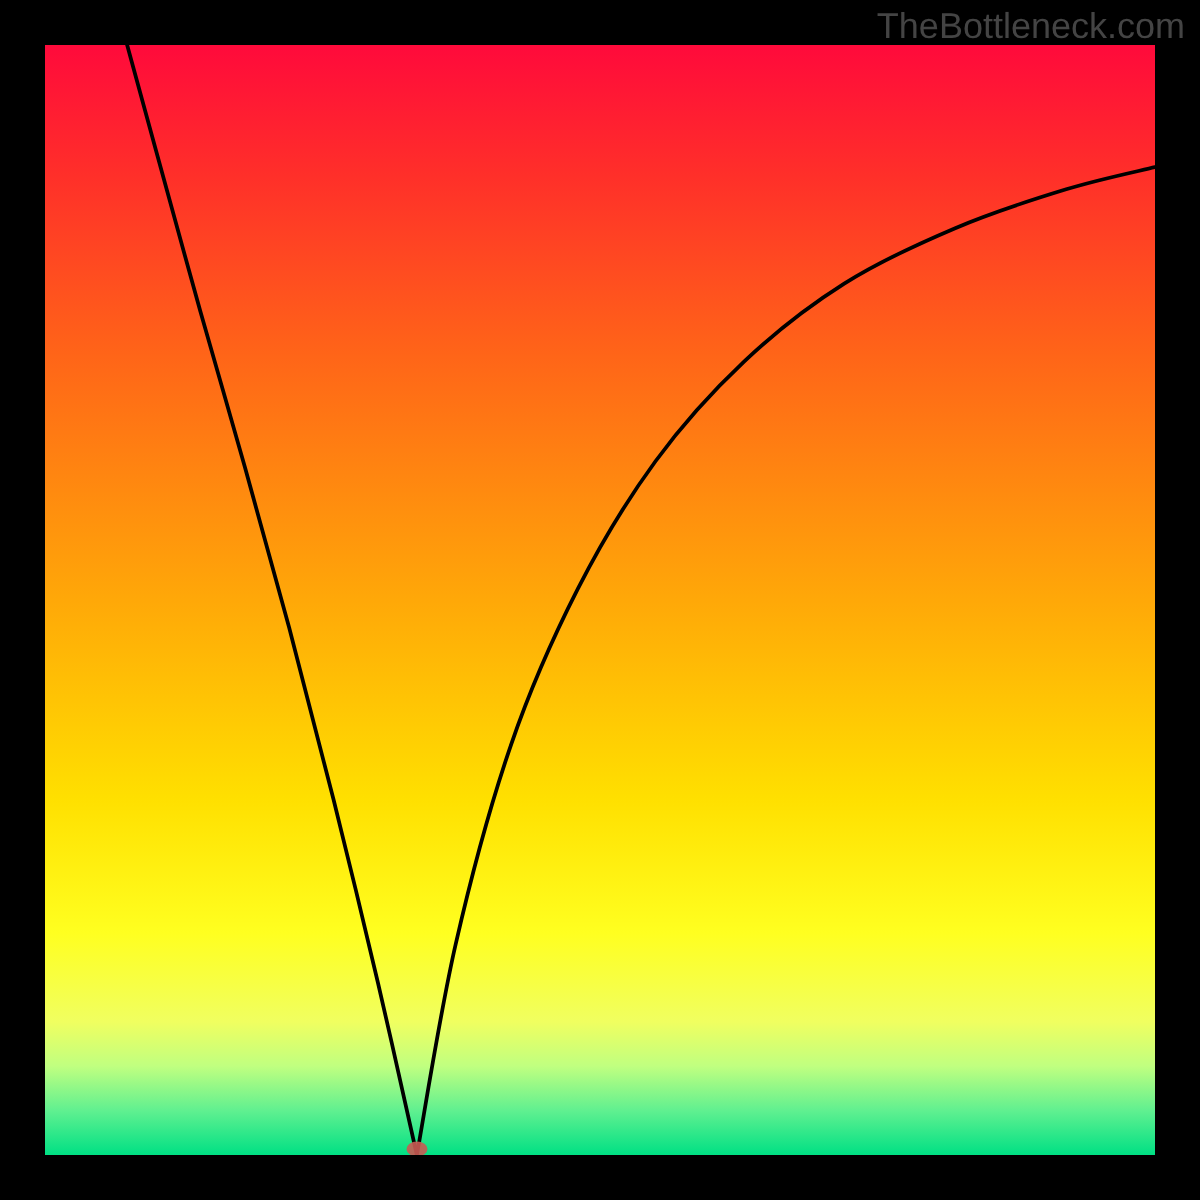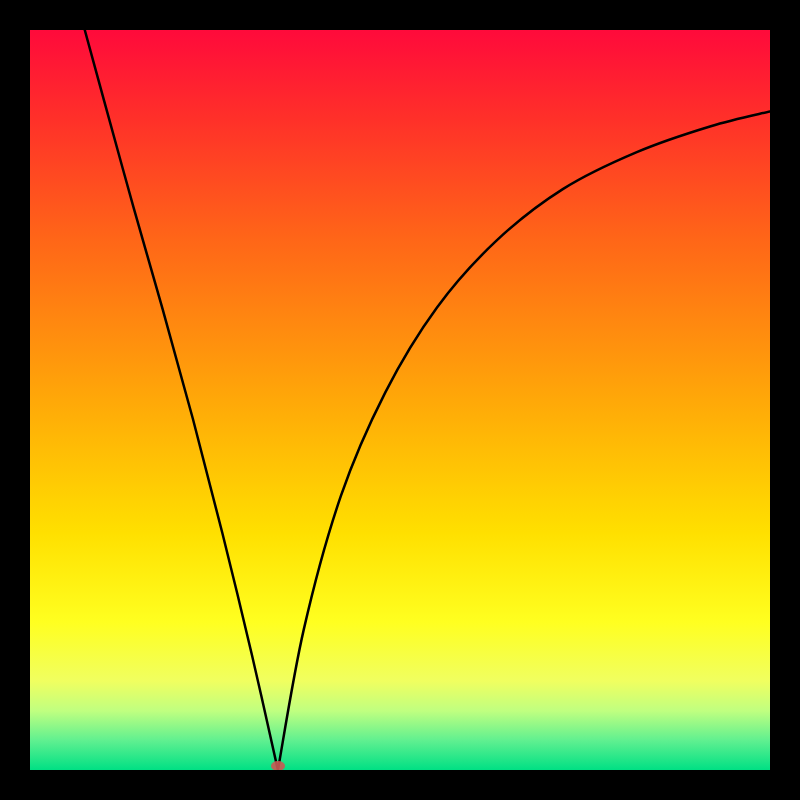--- a/index.html
+++ b/index.html
@@ -62,20 +62,21 @@
   }
   svg.curve {
     position: absolute;
     inset: 0;
   }
 </style>
 </head>
 <body>
 
 <div class="frame">
+  <div class="watermark">TheBottleneck.com</div>
 
   <div class="plot">
     <div class="gradient"></div>
 
     <svg class="curve" viewBox="0 0 740 740" preserveAspectRatio="none">
       <path id="curve-path" fill="none" stroke="#000000" stroke-width="2.5" stroke-linecap="round" stroke-linejoin="round" d="M 54.76 0.00 C 57.97 11.72, 65.86 40.70, 74.00 70.30 C 82.14 99.90, 93.73 142.45, 103.60 177.60 C 113.47 212.75, 123.33 246.05, 133.20 281.20 C 143.07 316.35, 152.93 351.50, 162.80 388.50 C 172.67 425.50, 182.53 463.73, 192.40 503.20 C 202.27 542.67, 212.75 585.83, 222.00 625.30 C 231.25 664.77, 243.58 720.88, 247.90 740.00 C 252.22 759.12, 243.58 763.43, 247.90 740.00 C 252.22 716.57, 263.32 645.03, 273.80 599.40 C 284.28 553.77, 297.23 505.67, 310.80 466.20 C 324.37 426.73, 339.17 394.05, 355.20 362.60 C 371.23 331.15, 388.50 302.78, 407.00 277.50 C 425.50 252.22, 445.23 230.63, 466.20 210.90 C 487.17 191.17, 509.37 173.90, 532.80 159.10 C 556.23 144.30, 582.13 132.58, 606.80 122.10 C 631.47 111.62, 658.60 102.98, 680.80 96.20 C 703.00 89.42, 730.13 83.87, 740.00 81.40"></path>
     </svg>
 
     <div class="marker" id="marker" style="left: 247.9px; top: 736px;"></div>
   </div>

